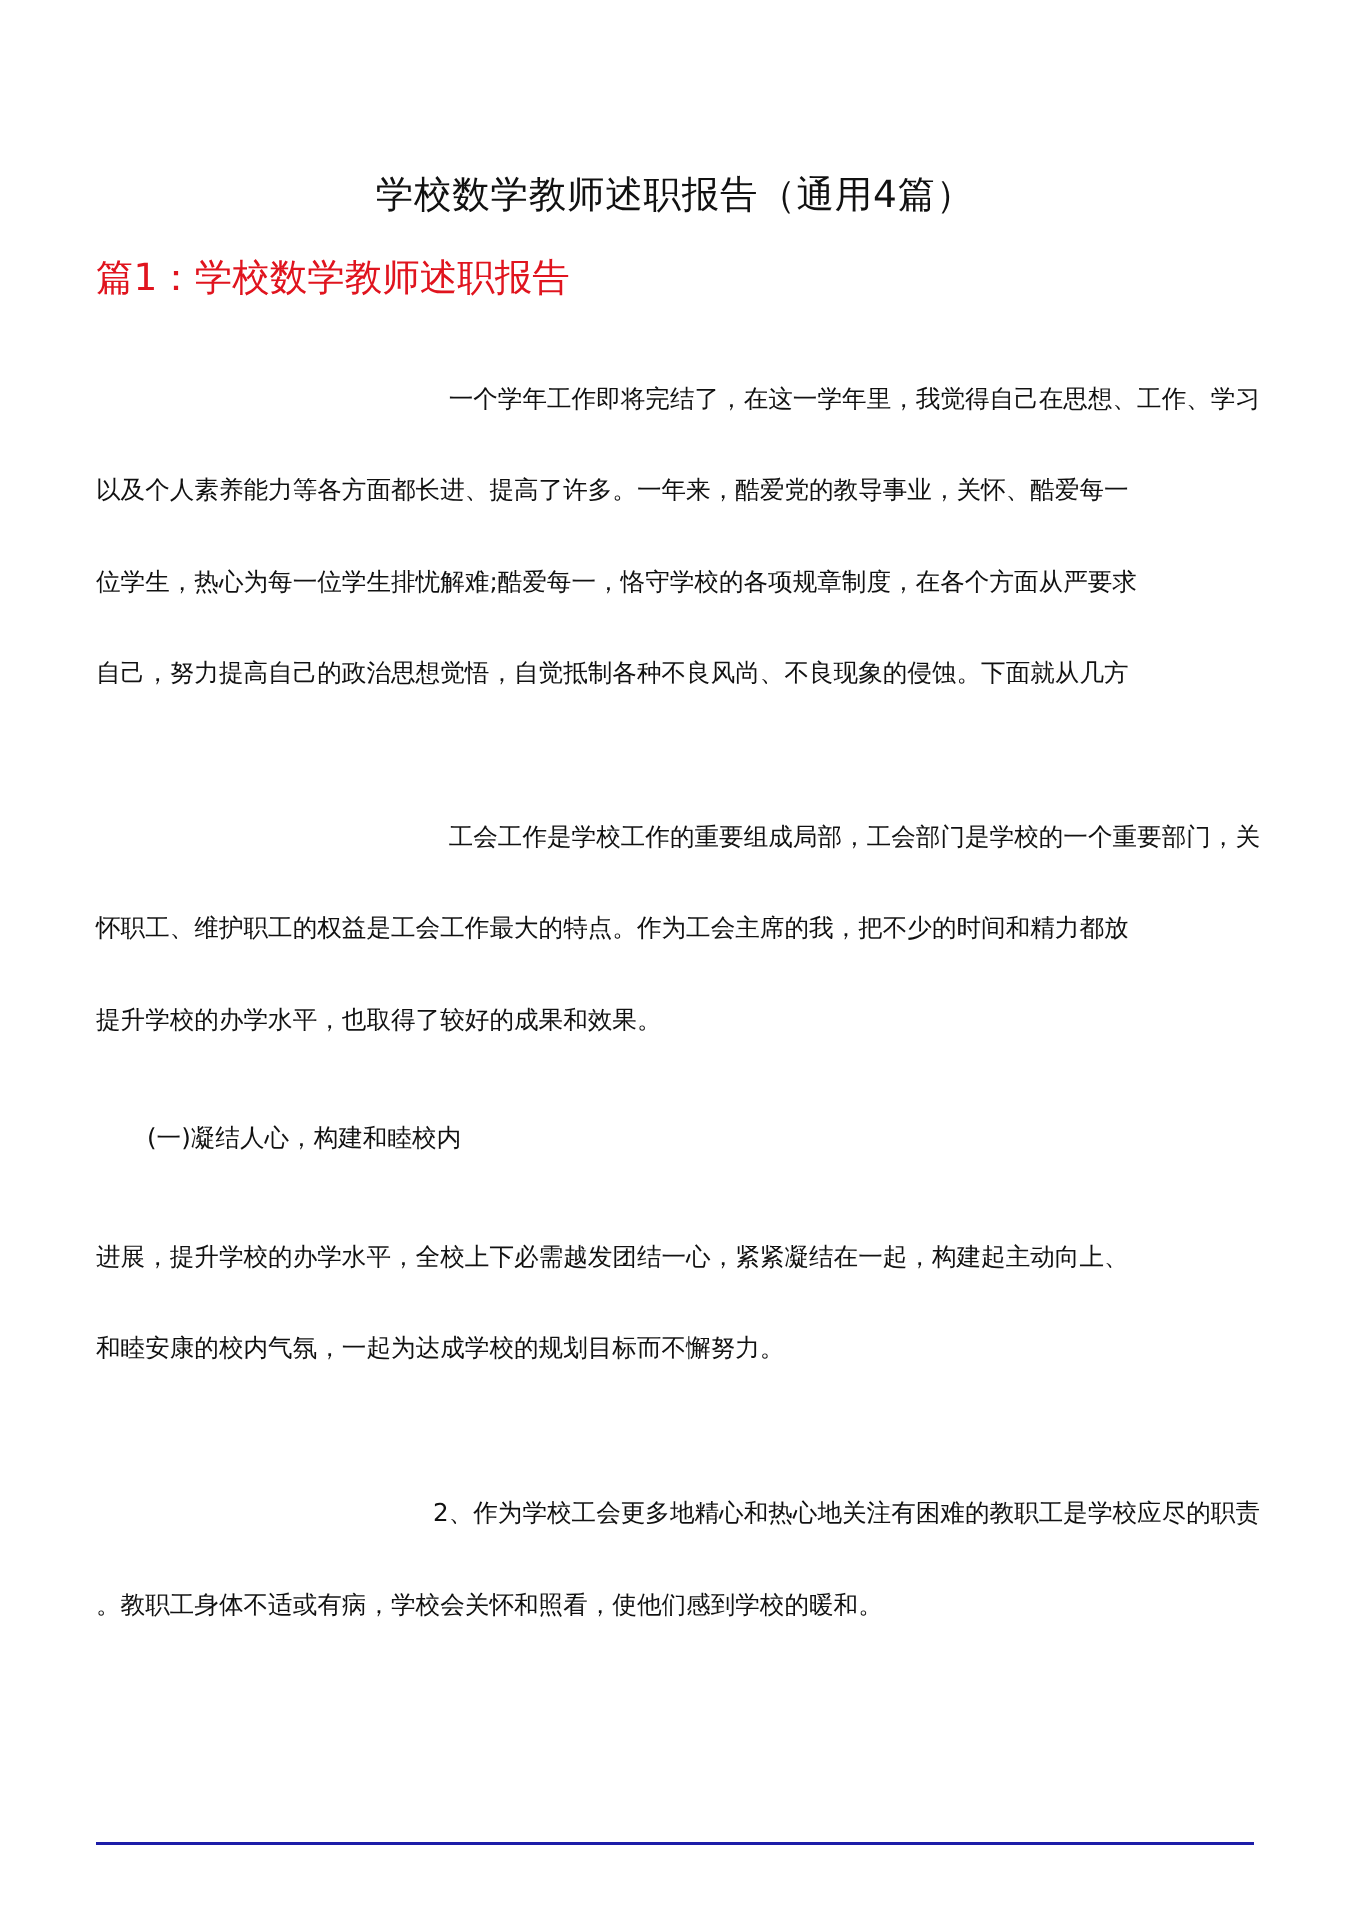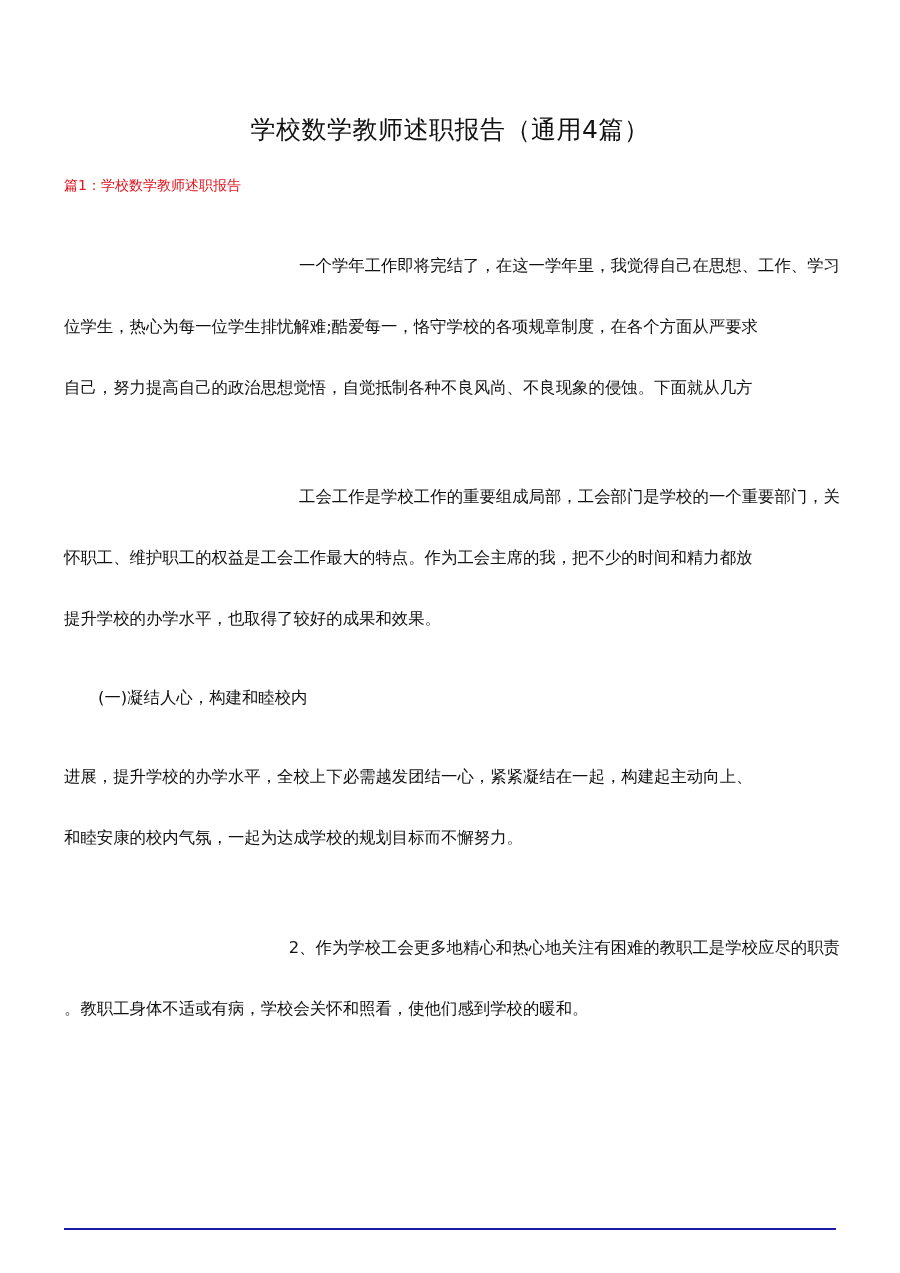--- a/index.html
+++ b/index.html
@@ -29,21 +29,21 @@
       text-align: center;
       font-size: 25px;
       line-height: 36px;
       color: #111111;
       letter-spacing: 0.5px;
     }
     .section-heading {
       position: absolute;
       top: 171px;
       left: 64px;
-      font-size: 14px;
+      font-size: 25px;
       line-height: 28px;
       color: #e0141e;
     }
     .content {
       position: absolute;
       top: 220px;
       left: 64px;
       width: 776px;
       font-size: 16.4px;
       line-height: 30.5px;
@@ -79,20 +79,21 @@
 <body>
 
 <div class="page">
   <div class="doc-title">学校数学教师述职报告（通用4篇）</div>
   <div class="section-heading">篇1：学校数学教师述职报告</div>
 
   <div class="content">
 
     <div class="para">
       <span class="line first">一个学年工作即将完结了，在这一学年里，我觉得自己在思想、工作、学习</span>
+      <span class="line">以及个人素养能力等各方面都长进、提高了许多。一年来，酷爱党的教导事业，关怀、酷爱每一</span>
       <span class="line">位学生，热心为每一位学生排忧解难;酷爱每一，恪守学校的各项规章制度，在各个方面从严要求</span>
       <span class="line">自己，努力提高自己的政治思想觉悟，自觉抵制各种不良风尚、不良现象的侵蚀。下面就从几方</span>
     </div>
 
 
     <div class="para">
       <span class="line first">工会工作是学校工作的重要组成局部，工会部门是学校的一个重要部门，关</span>
       <span class="line">怀职工、维护职工的权益是工会工作最大的特点。作为工会主席的我，把不少的时间和精力都放</span>
       <span class="line">提升学校的办学水平，也取得了较好的成果和效果。</span>
     </div>

